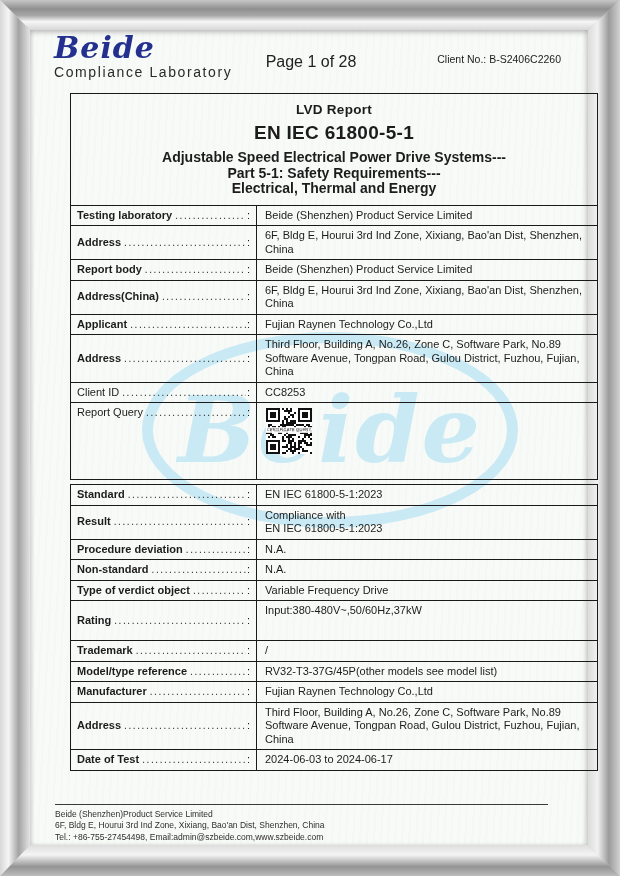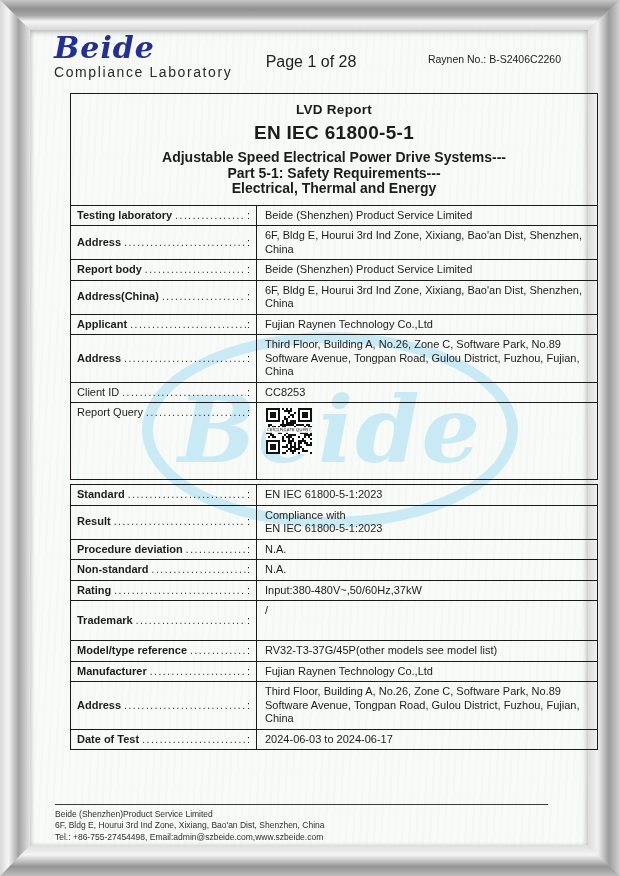--- a/index.html
+++ b/index.html
@@ -100,21 +100,21 @@
       <div class="wm-ellipse" style="border-color: rgb(201, 234, 244);"></div>
       <span class="wm-text" style="color: rgb(201, 234, 244);">Beide</span>
     </div>
 
     <div class="hdr">
       <div class="logo">
         <div class="logo-text" style="color: rgb(36, 48, 143);">Beide</div>
         <div class="logo-sub">Compliance  Laboratory</div>
       </div>
       <div class="page-info">Page 1 of 28</div>
-      <div class="report-no">Raynen No.: B-S2406C2260</div>
+      <div class="report-no">Client No.: B-S2406C2260</div>
     </div>
 
     <div class="tbl-zone">
       <table id="table1">
         <colgroup>
             <col class="c1">
             <col>
           </colgroup>
         <tbody>
             <tr>
@@ -448,20 +448,31 @@
                   <span class="dots"></span>
                 </div>
               </td>
               <td class="val-cell">
                 <div class="val-line">N.A.</div>
               </td>
             </tr>
             <tr>
               <td class="lbl-cell">
                 <div class="lbl">
+                  <span class="lbl-t">Type of verdict object</span>
+                  <span class="dots"></span>
+                </div>
+              </td>
+              <td class="val-cell">
+                <div class="val-line">Variable Frequency Drive</div>
+              </td>
+            </tr>
+            <tr>
+              <td class="lbl-cell">
+                <div class="lbl">
                   <span class="lbl-t">Rating</span>
                   <span class="dots"></span>
                 </div>
               </td>
               <td class="val-cell">
                 <div class="val-line">Input:380-480V~,50/60Hz,37kW</div>
               </td>
             </tr>
             <tr>
               <td class="lbl-cell">

